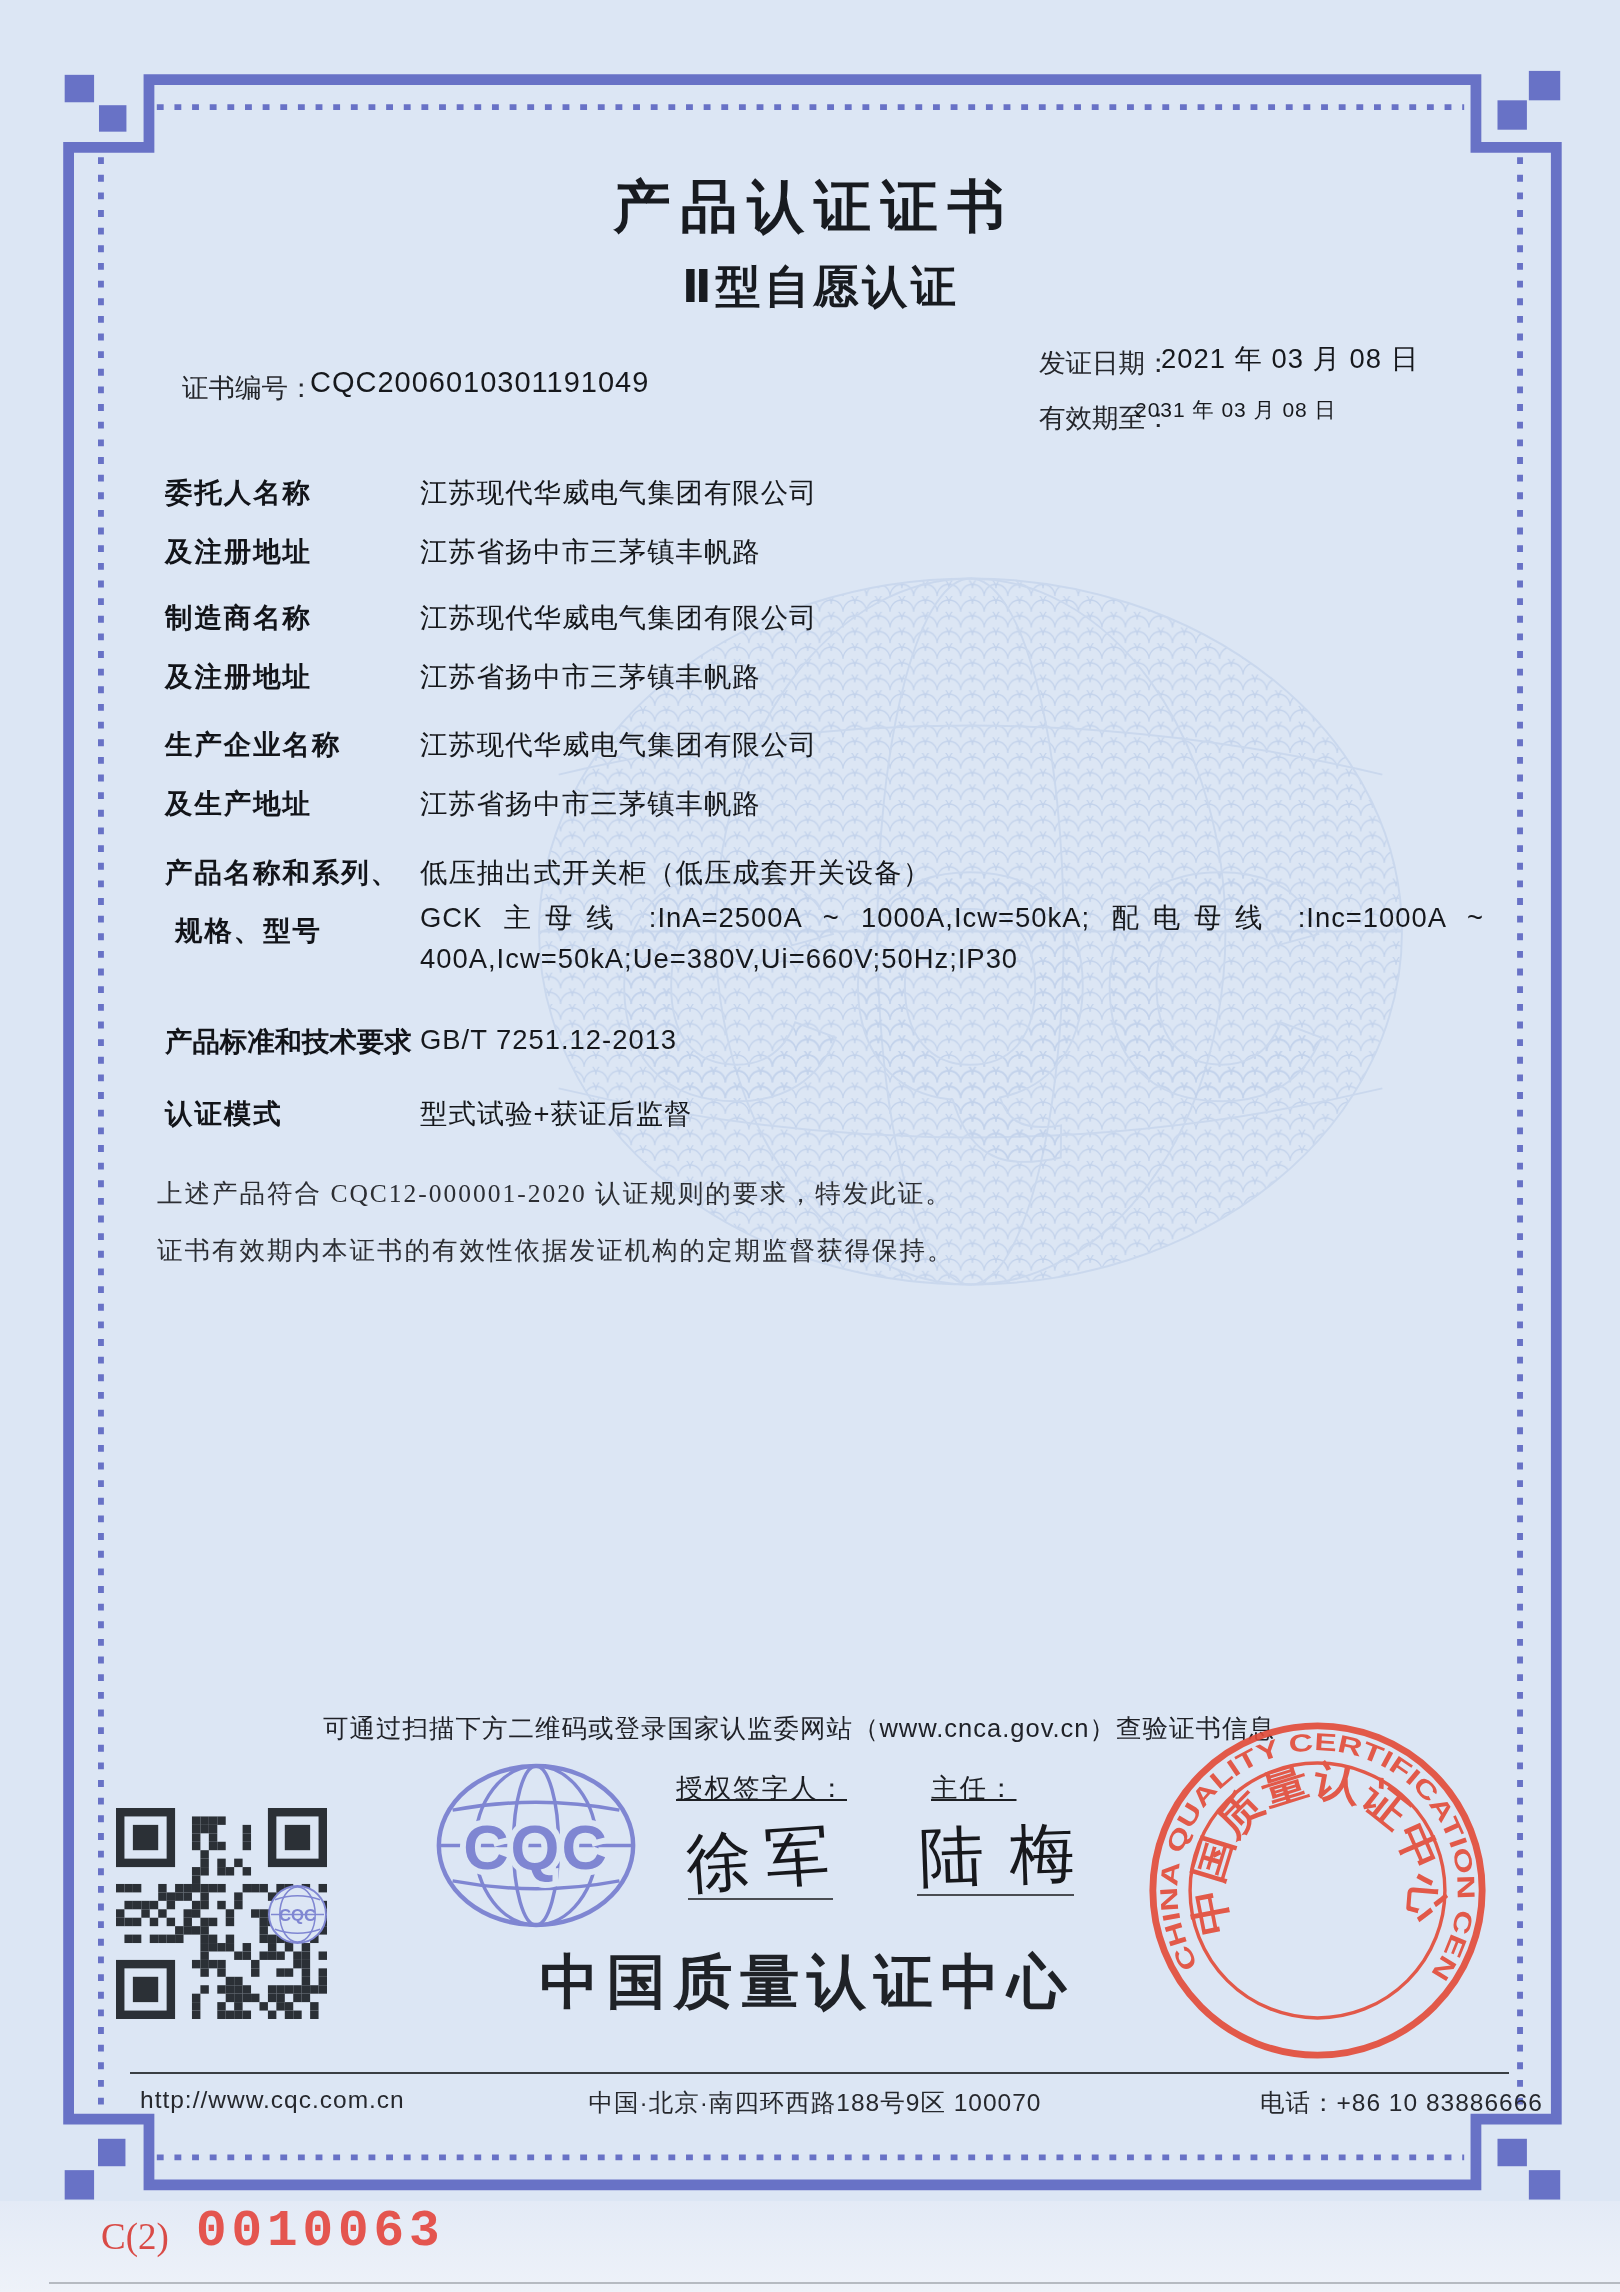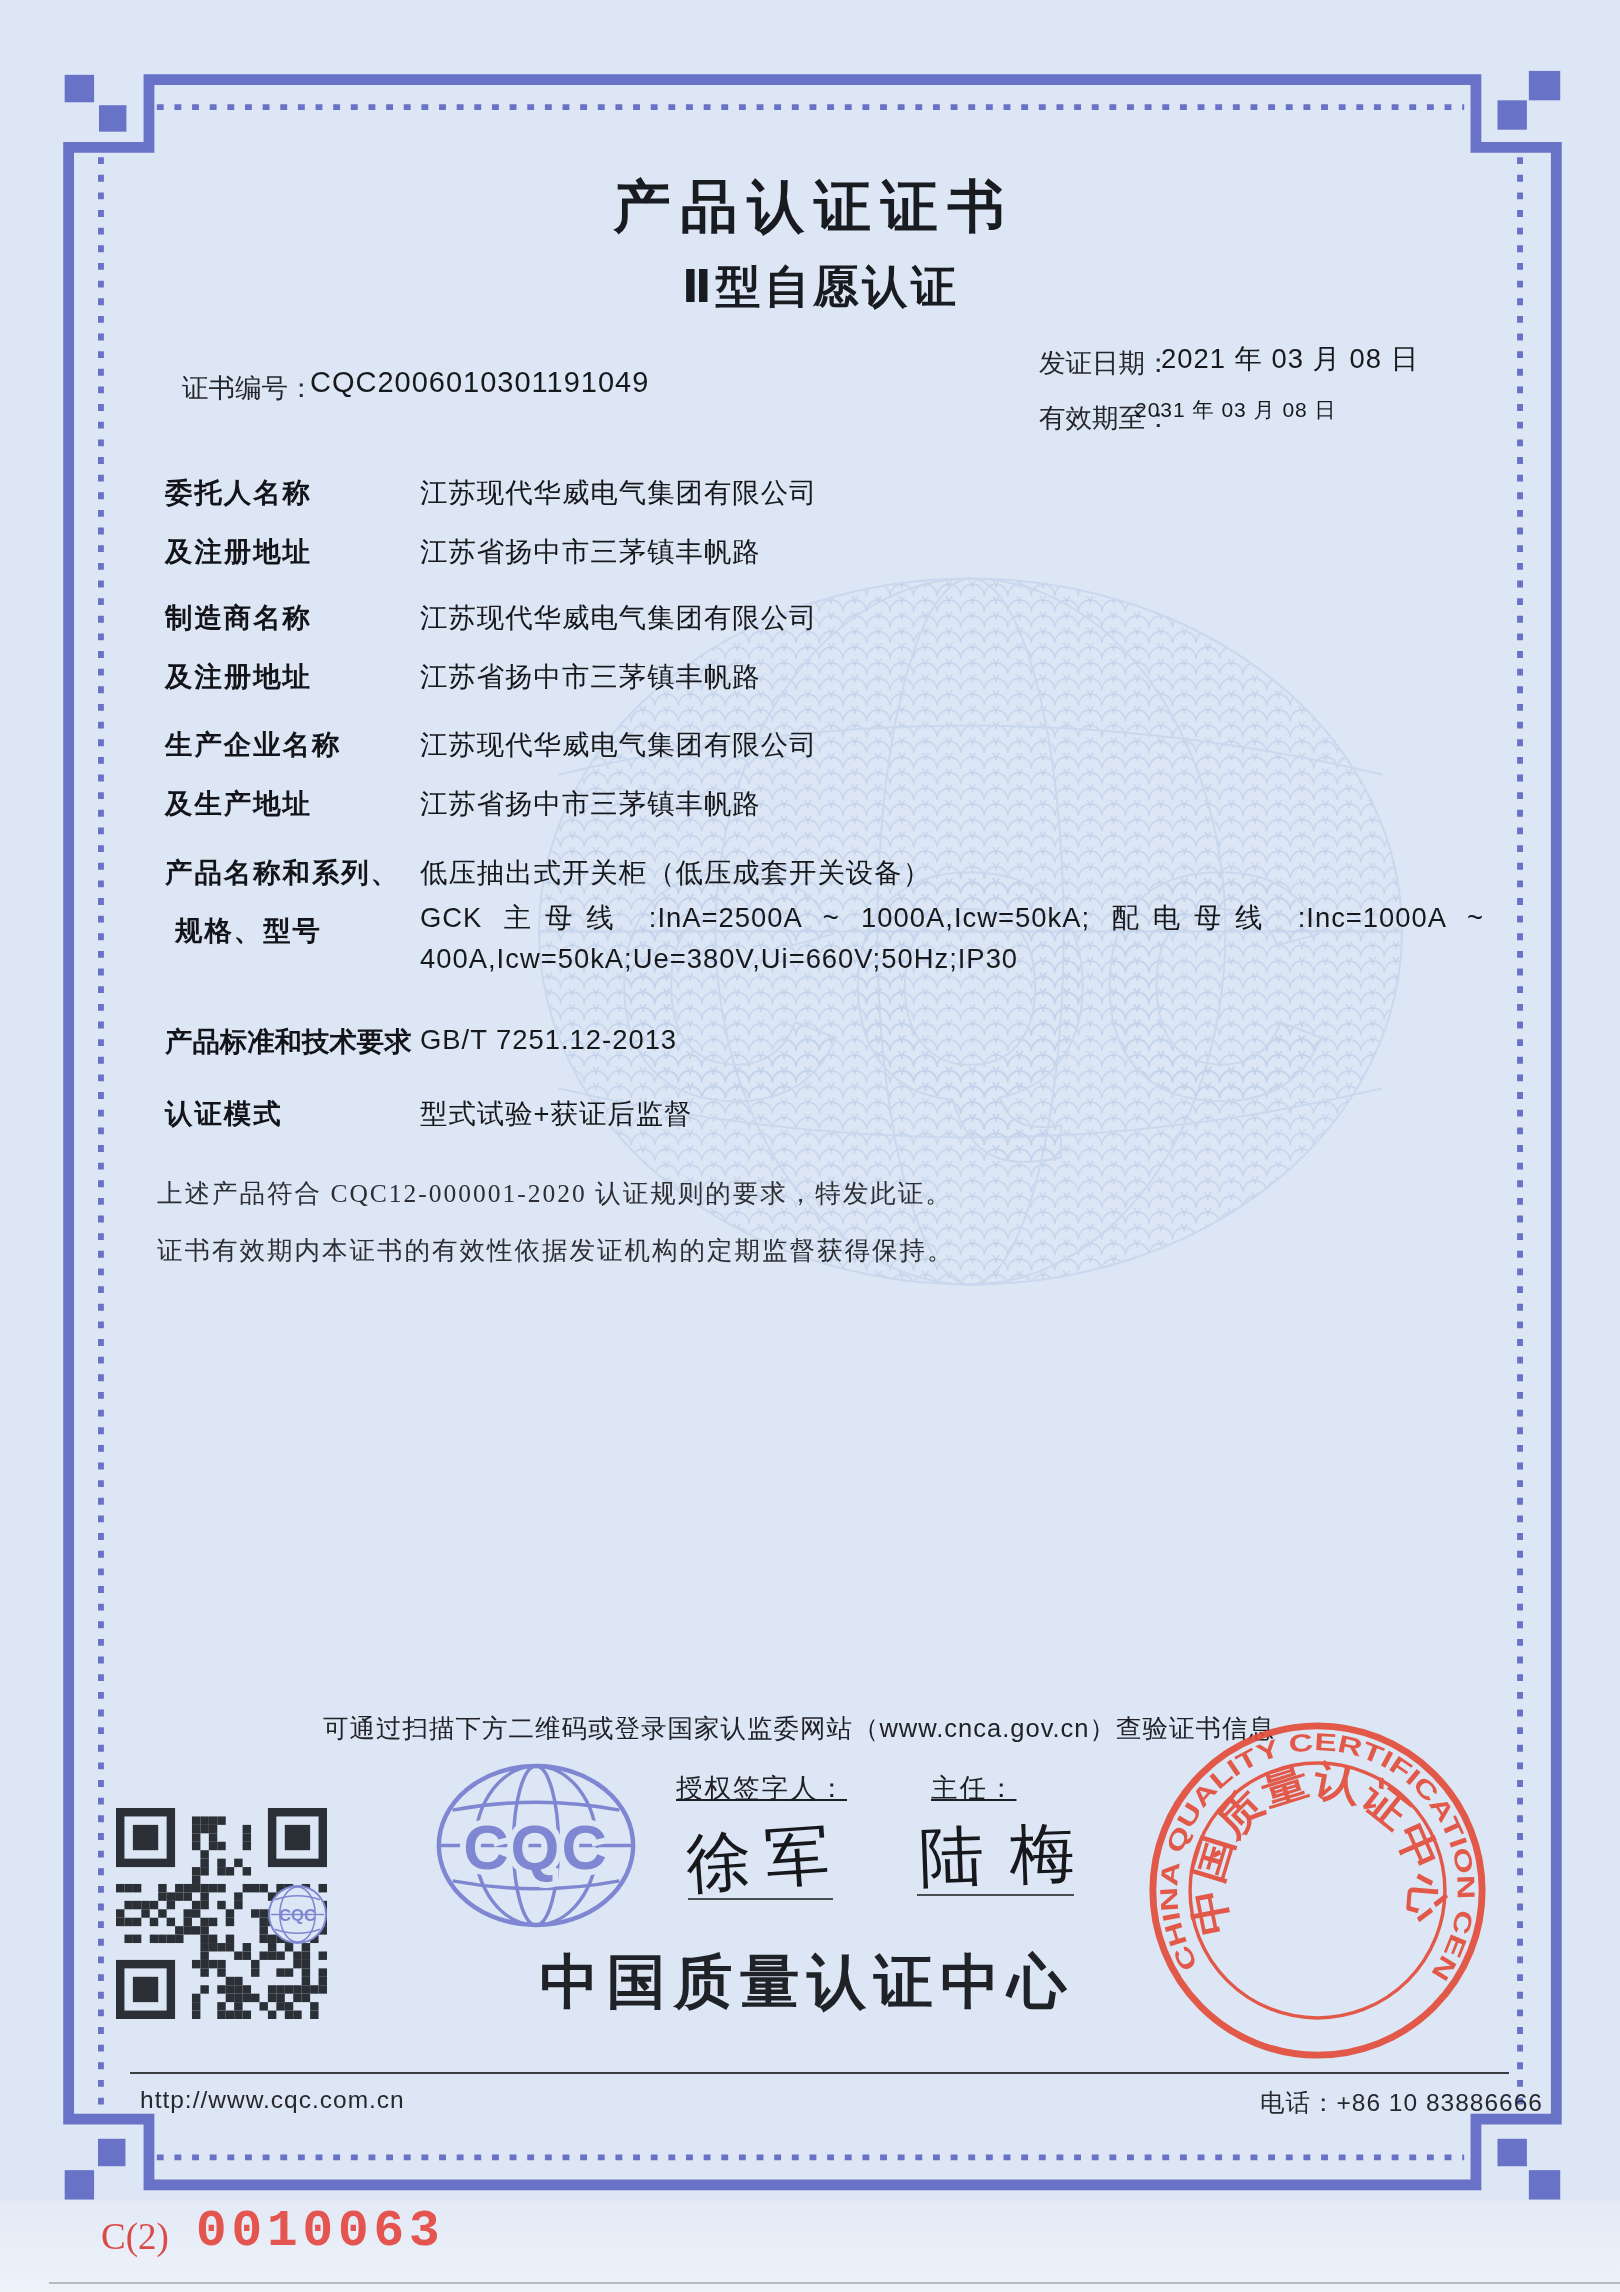--- a/index.html
+++ b/index.html
@@ -339,20 +339,21 @@
     <text font-size="25" font-weight="bold" fill="#e34a37">
       <textPath href="#ringPath" textLength="688" lengthAdjust="spacingAndGlyphs">CHINA QUALITY CERTIFICATION CENTRE</textPath>
     </text>
     <text font-size="42" font-weight="bold" fill="#e34a37">
       <textPath href="#innerPath" textLength="378" lengthAdjust="spacingAndGlyphs">中国质量认证中心</textPath>
     </text>
   </svg>
 
   <div class="abs" style="left:130px;top:2072px;width:1379px;border-top:2.9px solid #3a3f44;"></div>
   <div class="abs footer-t" style="left:140px;top:2086px;">http://www.cqc.com.cn</div>
+  <div class="abs footer-t center" style="left:815px;top:2086px;">中国·北京·南四环西路188号9区    100070</div>
   <div class="abs footer-t" style="left:1260px;top:2086px;">电话：+86 10 83886666</div>
 
   <div class="abs" style="left:0;top:2201px;width:1620px;height:91px;background:linear-gradient(#e3eaf6,#eef2f9);"></div>
   <div class="abs" style="left:49px;top:2282px;width:1571px;height:2px;background:#b5bac1;"></div>
   <div class="abs serial-prefix" style="left:101px;top:2215px;">C(2)</div>
   <div class="abs serial-num" style="left:196px;top:2203px;">0010063</div>
 
 </div>
 
 

